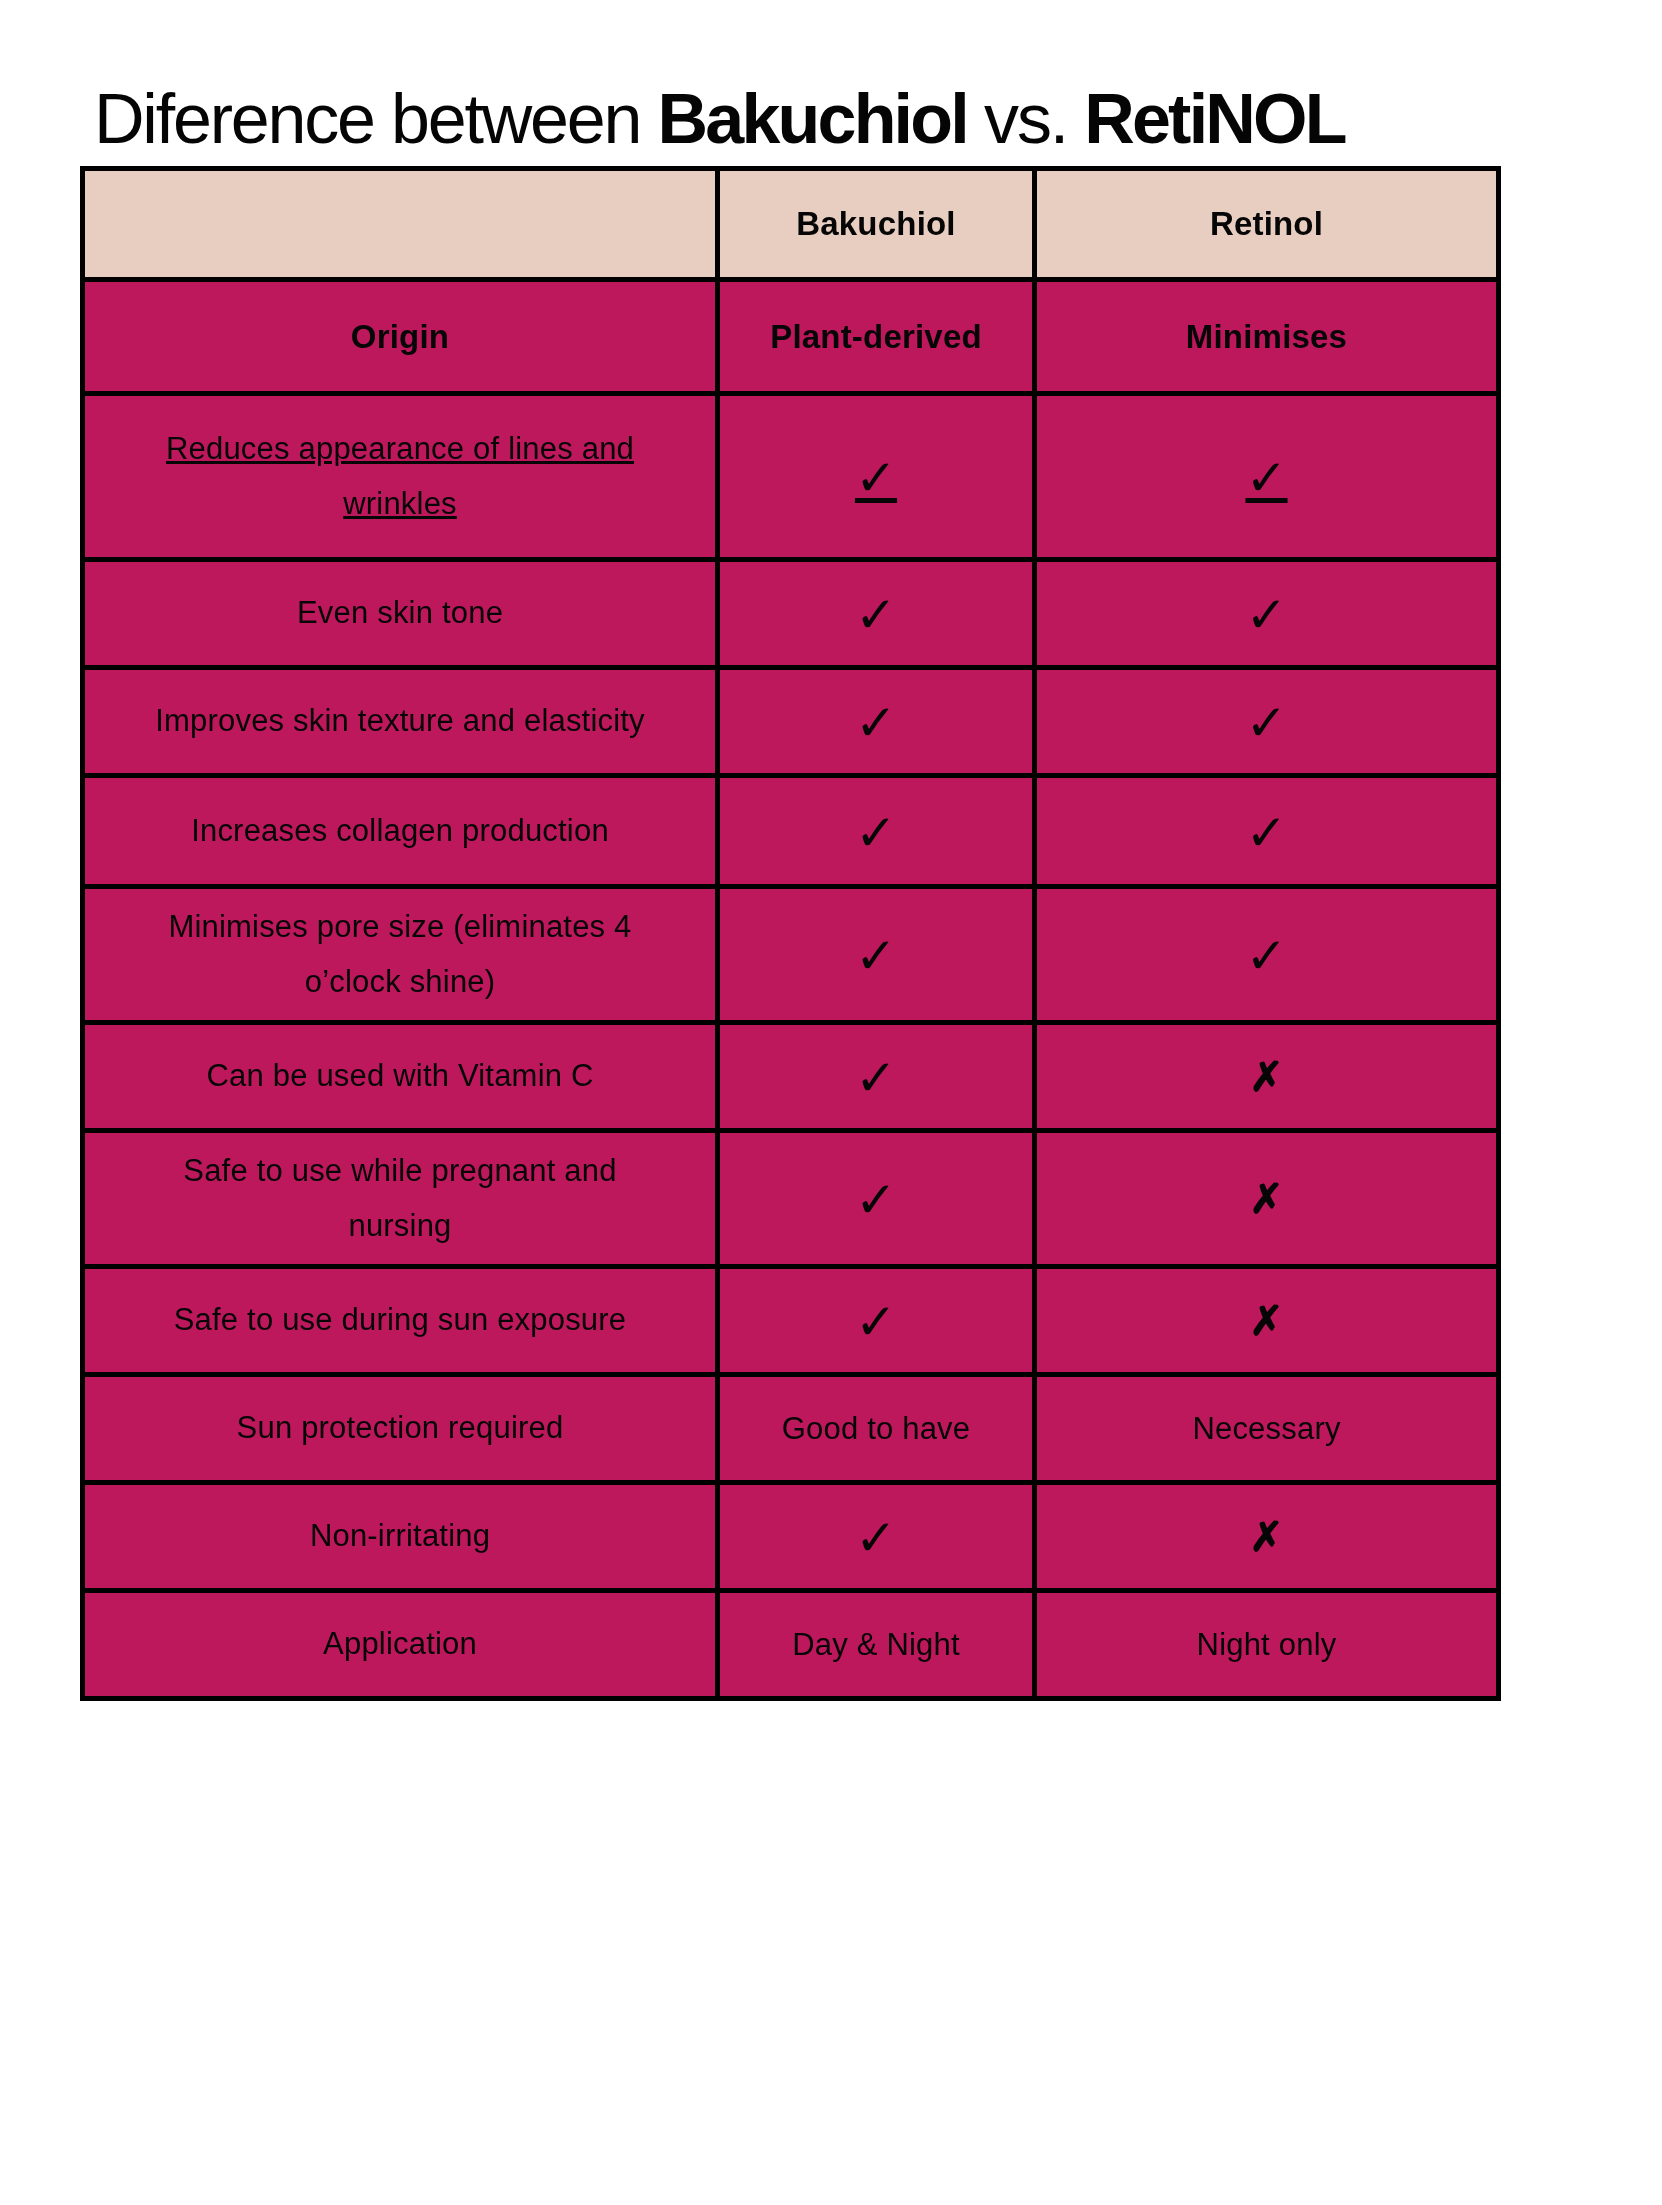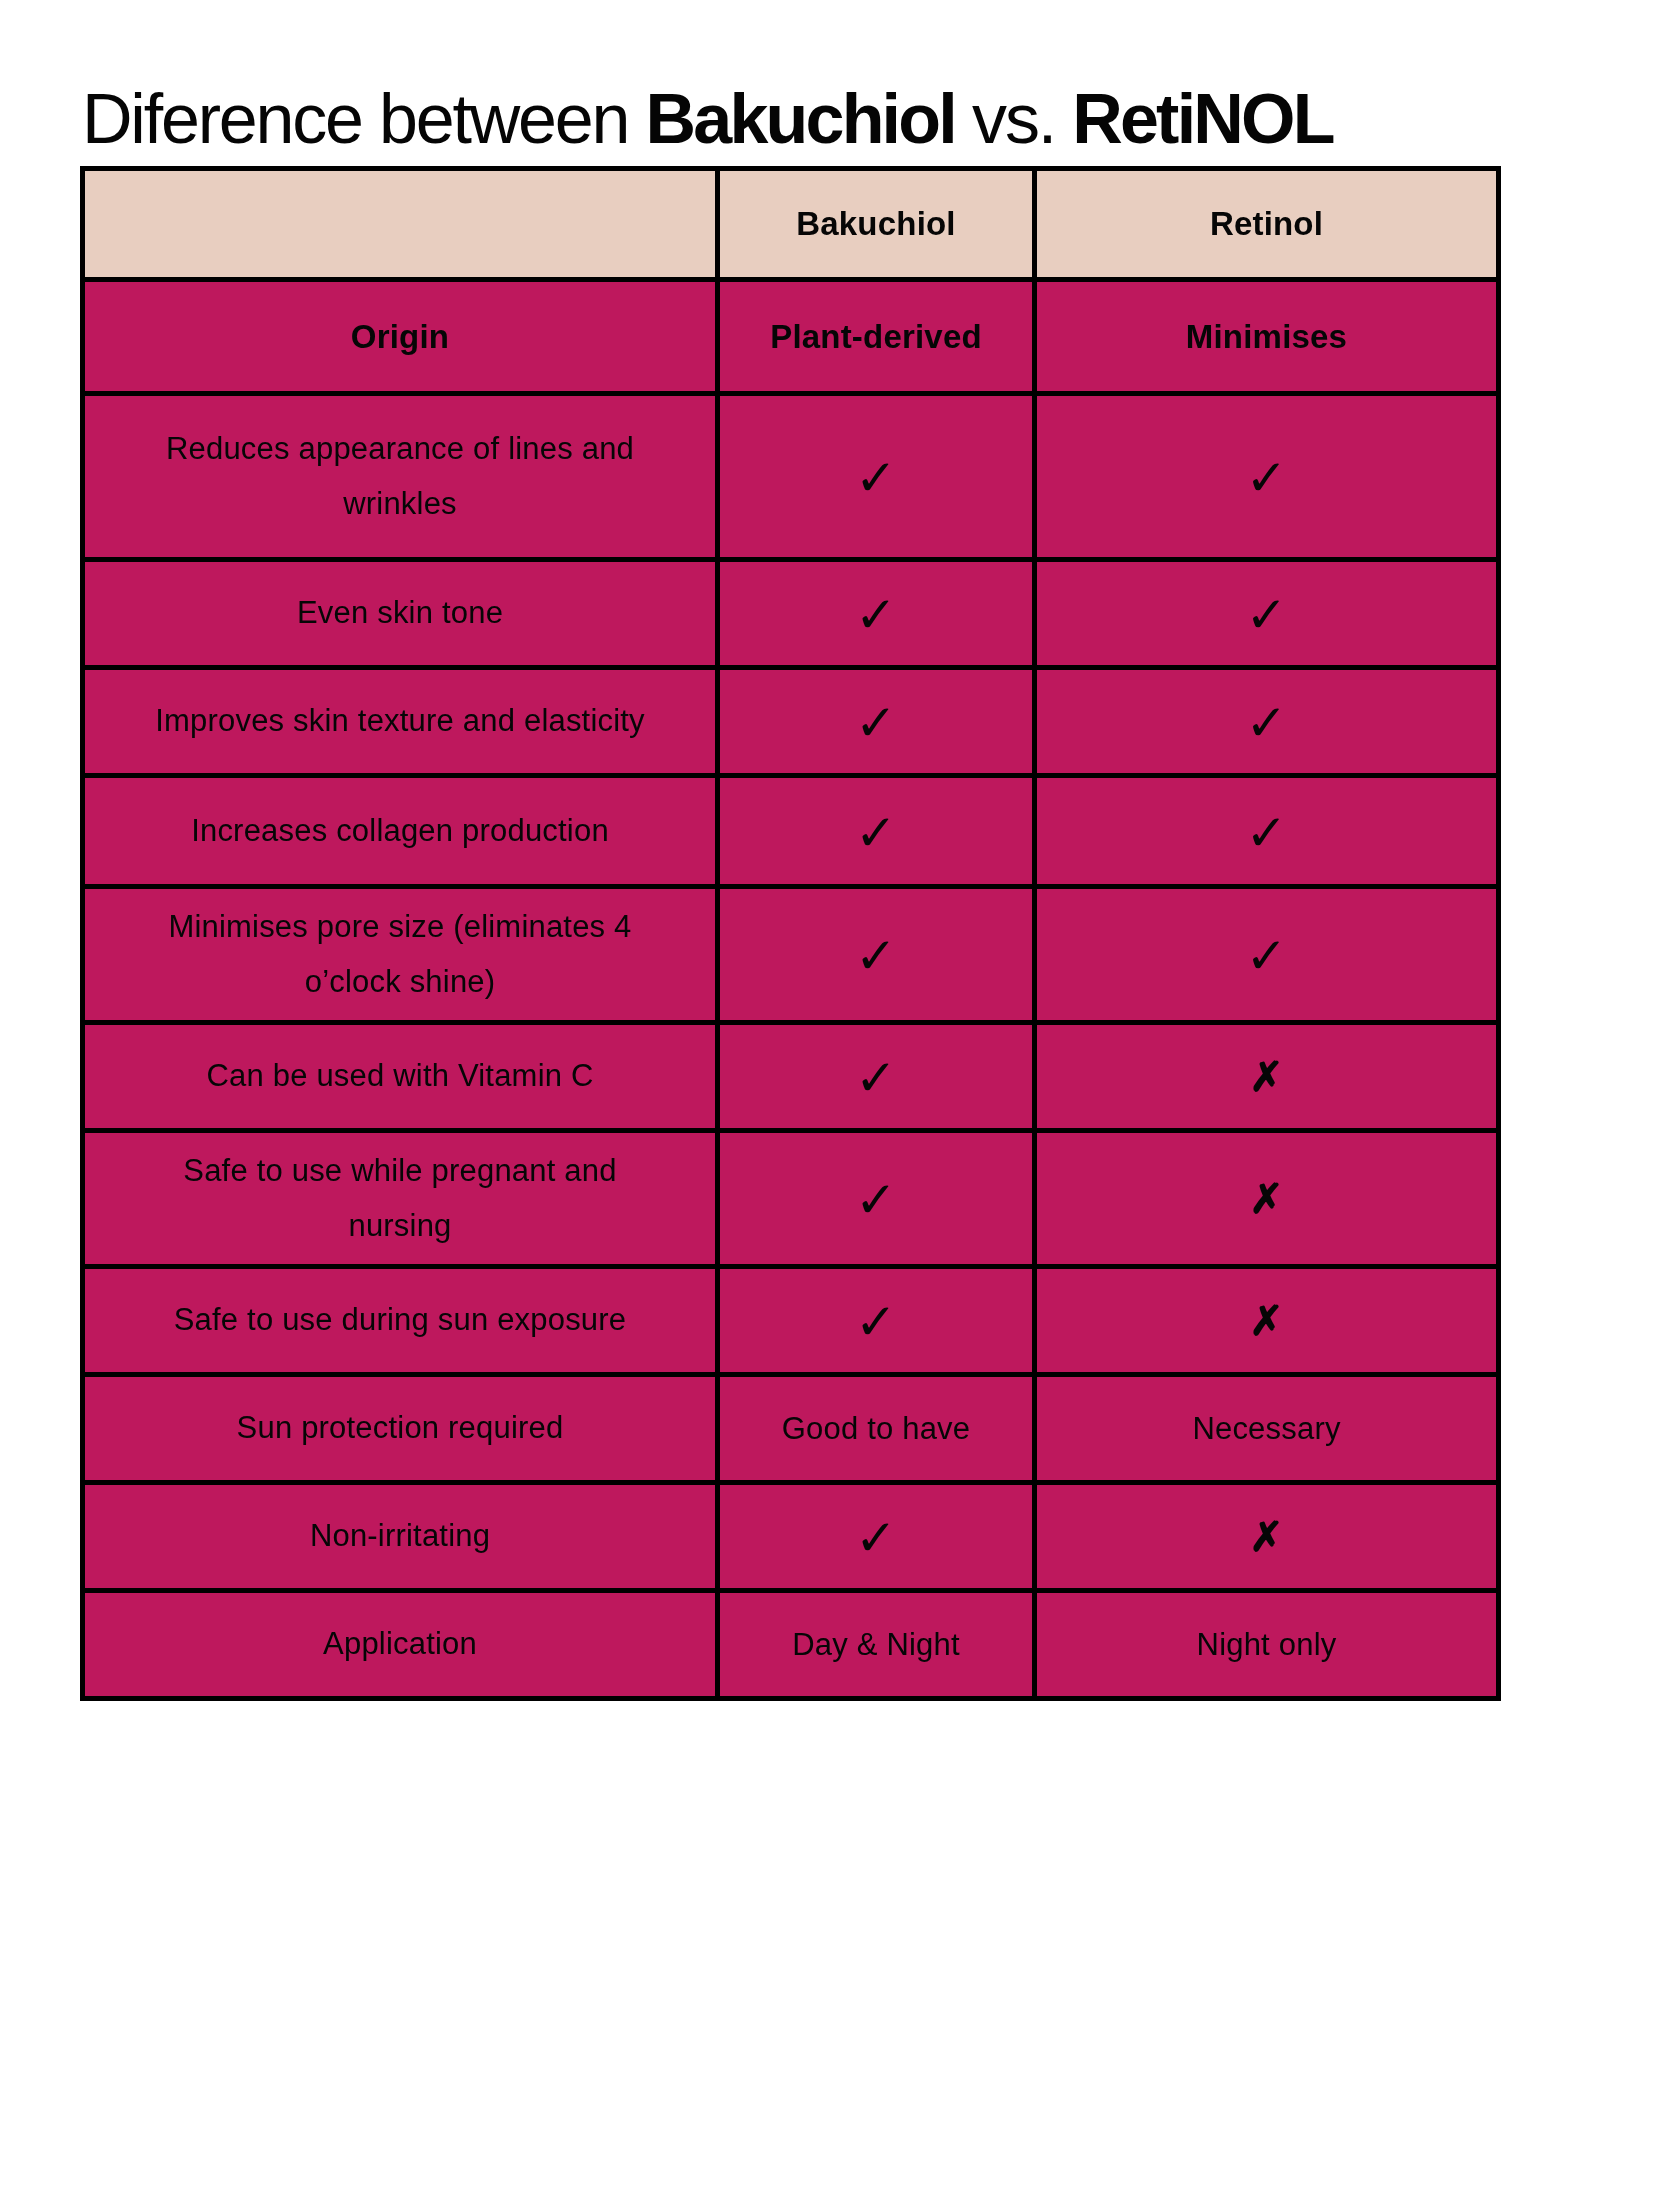--- a/index.html
+++ b/index.html
@@ -8,21 +8,21 @@
     background: #ffffff;
     font-family: "Liberation Sans", sans-serif;
     color: #060606;
     position: relative;
     overflow: hidden;
   }
 
   
   .title {
     position: absolute;
-    left: 82px; top: 84px;
+    left: 94px; top: 84px;
     margin: 0;
     font-size: 70px;
     font-weight: 400;
     letter-spacing: -2.2px;
     line-height: 1;
     white-space: nowrap;
     color: #050505;
   }
   .title .bold-seg { font-weight: 700; letter-spacing: -2.8px; }
 
@@ -58,21 +58,21 @@
   td.label-cell { white-space: pre-line; line-height: 1.75; }
 
   td.sym-cell.check { font-size: 50px; font-weight: 400; padding-top: 3.3px; }
   td.sym-cell.cross { font-size: 41px; font-weight: 600; }
 
   
   .rh195 { height: 108px; }
   .rh200 { height: 111px; }
   .rh205 { height: 114px; }
   .rh245 { height: 136px; }
-  .rh300 { height: 166px; }
+  .rh300 { height: 166px; text-decoration: underline; }
 </style>
 </head>
 <body>
 
 <h1 class="title"><span>Diference between </span><span class="bold-seg">Bakuchiol</span><span> vs. </span><span class="bold-seg">RetiNOL</span></h1>
 
 <table class="cmp">
   <colgroup>
       <col class="c-label">
       <col class="c-bak">

